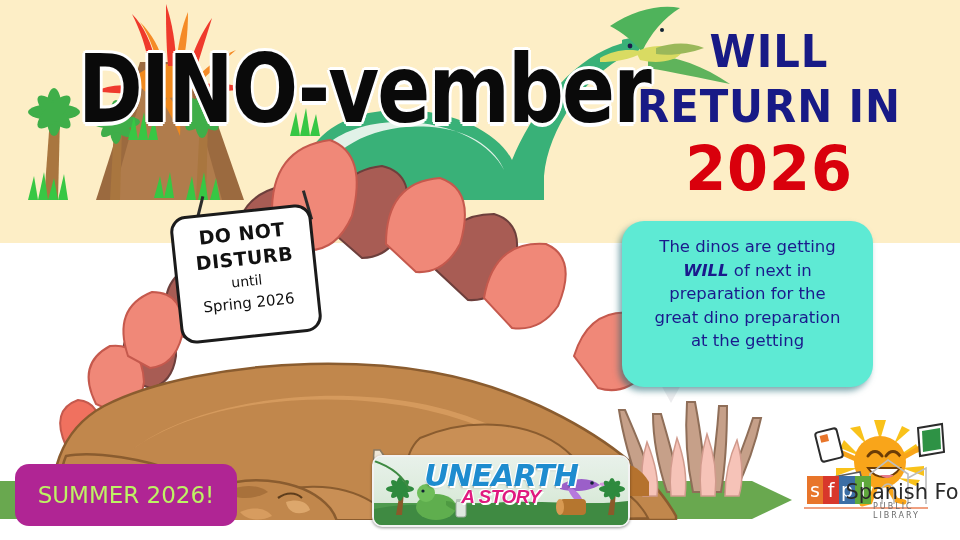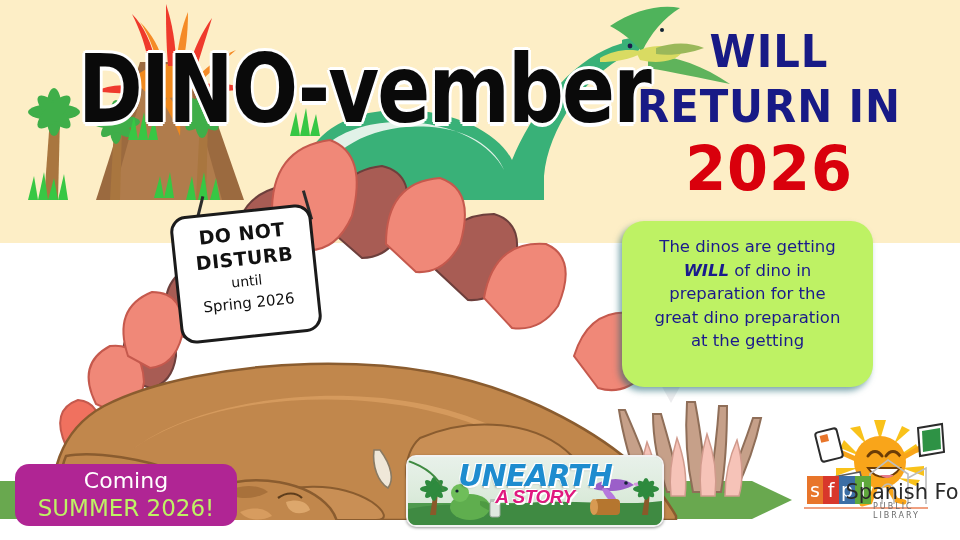--- a/index.html
+++ b/index.html
@@ -25,21 +25,21 @@
 
   
   .headline{position:absolute;left:578px;top:24px;width:382px;text-align:center;z-index:30;}
   .hl-line{font-family:"DejaVu Sans",sans-serif;font-weight:bold;letter-spacing:1px;}
   .hl1{font-size:44px;line-height:56px;color:#181a86;transform:scaleX(0.95);}
   .hl2{font-size:44px;line-height:54px;color:#181a86;transform:scaleX(0.95);}
   .hl3{font-size:62px;line-height:70px;color:#d9000c;transform:scaleX(0.95);}
 
   
   .bubble{position:absolute;left:622px;top:221px;width:251px;height:166px;
-    background:#bef264;border-radius:22px;z-index:40;
+    background:#5eead4;border-radius:22px;z-index:40;
     box-shadow:-3px 4px 6px rgba(21,96,110,.55);}
   .bubble-inner{padding:14px 10px 0 10px;text-align:center;
     font-family:"DejaVu Sans",sans-serif;font-size:16.5px;line-height:23.5px;
     color:#1a1a8c;font-weight:500;}
   .bubble-inner .lots{font-weight:bold;font-style:italic;}
   .bubble-inner .red{color:#e2000f;}
   .bubble-tail{position:absolute;left:660px;top:383px;width:0;height:0;
     border-left:11px solid transparent;border-right:11px solid transparent;
     border-top:20px solid #ececee;z-index:39;}
 
@@ -61,21 +61,21 @@
   
   .badge{position:absolute;left:15px;top:464px;width:222px;height:62px;
     background:#b02594;border-radius:14px;z-index:50;display:flex;
     flex-direction:column;align-items:center;justify-content:center;}
   .badge-l1{font-family:"DejaVu Sans",sans-serif;font-size:22px;line-height:26px;color:#fff;}
   .badge-l2{font-family:"DejaVu Sans",sans-serif;font-size:23px;line-height:28px;color:#bef264;}
 
   
   .unearth{position:absolute;left:372px;top:455px;width:254px;height:68px;
     border-radius:10px;overflow:hidden;z-index:50;background:#cfe3d2;
-    box-shadow:0 1px 3px rgba(0,0,0,.4);border:2px solid #f2f2f2;margin-left:34px;}
+    box-shadow:0 1px 3px rgba(0,0,0,.4);border:2px solid #f2f2f2;}
   .ue-sky{position:absolute;inset:0;background:linear-gradient(#e8f1ea 0%,#dcebdc 55%,#cde3cd 100%);}
   .ue-title{position:absolute;left:0;top:4px;width:100%;text-align:center;
     font-family:"DejaVu Sans",sans-serif;font-weight:bold;font-size:30px;line-height:30px;
     color:#1e8ccf;font-style:italic;letter-spacing:-1px;
     text-shadow:1.5px 1.5px 0 #fff,-1px -1px 0 #fff,0 2px 2px rgba(0,0,0,.25);}
   .ue-sub{position:absolute;left:0;top:30px;width:100%;text-align:center;
     font-family:Liberation Sans, sans-serif;font-weight:bold;font-size:19px;line-height:20px;
     color:#e0197f;font-style:italic;letter-spacing:-.5px;
     text-shadow:1.5px 1.5px 0 #fff,-1px -1px 0 #fff;}
 
@@ -299,31 +299,30 @@
       <div class="sign-l2">DISTURB</div>
       <div class="sign-l3">until</div>
       <div class="sign-l4">Spring 2026</div>
     </div>
   </div>
 
   <div class="bubble-tail"></div>
   <div class="bubble">
     <div class="bubble-inner">
       <span>The dinos are getting</span><br>
-      <span class="lots">WILL</span><span> of dino in</span><br>
+      <span class="lots">WILL</span><span> of next in</span><br>
       <span>preparation for the</span><br>
       <span>great dino preparation</span><br>
       <span>at the getting</span><br>
     </div>
   </div>
 
   <div class="green-band"></div>
 
   <div class="badge">
-    <div class="badge-l1">Coming</div>
     <div class="badge-l2">SUMMER 2026!</div>
   </div>
 
   <div class="unearth">
     <div class="ue-sky"></div>
     <svg class="" style="position:absolute;inset:0;" width="254" height="68" viewBox="0 0 254 68">
       <rect x="0" y="46" width="254" height="22" fill="#4e9a4e"></rect>
       <path d="M0 52 C40 44 80 50 120 46 C170 42 210 50 254 44 L254 68 L0 68 Z" fill="#3f8a42"></path>
 
       <g>

